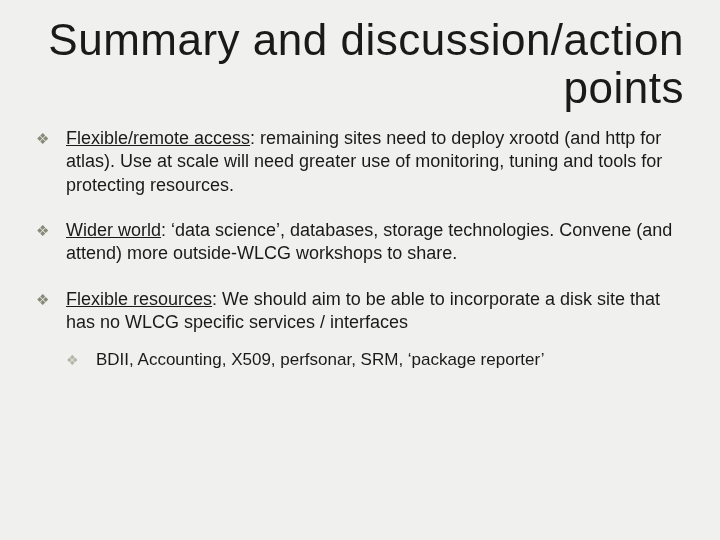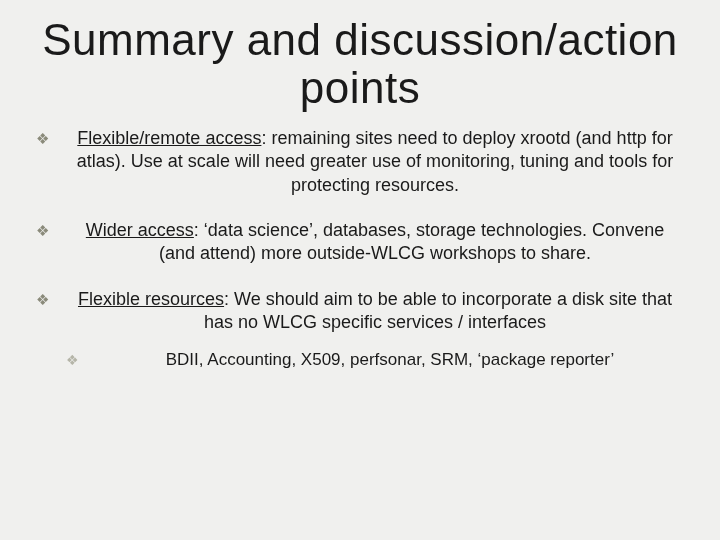--- a/index.html
+++ b/index.html
@@ -12,32 +12,31 @@
     color: #1a1a1a;
     overflow: hidden;
   }
   .slide {
     box-sizing: border-box;
     width: 720px;
     height: 540px;
     padding: 12px 36px 20px 36px;
   }
   .title {
-    text-align: center;
+    text-align: right;
     font-size: 44px;
     line-height: 1.1;
     font-weight: 400;
     margin: 4px 0 14px 0;
     letter-spacing: 0.5px;
   }
   ul.top {
     list-style: none;
     margin: 0;
     padding: 0;
-    text-align: center;
   }
   ul.top > li {
     position: relative;
     padding-left: 30px;
     margin-bottom: 22px;
     font-size: 18px;
     line-height: 1.3;
   }
   ul.top > li::before {
     content: "❖";
@@ -74,21 +73,21 @@
 <body>
 
 <div class="slide">
   <h1 class="title">Summary and discussion/action points</h1>
 
   <ul class="top">
     <li>
       <span class="lead">Flexible/remote access</span><span>: remaining sites need to deploy xrootd (and http for atlas). Use at scale will need greater use of monitoring, tuning and tools for protecting resources.</span>
     </li>
     <li>
-      <span class="lead">Wider access</span><span>:  ‘data science’, databases, storage technologies. Convene (and attend) more outside-WLCG workshops to share.</span>
+      <span class="lead">Wider world</span><span>:  ‘data science’, databases, storage technologies. Convene (and attend) more outside-WLCG workshops to share.</span>
     </li>
     <li>
       <span class="lead">Flexible resources</span><span>: We should aim to be able to incorporate a disk site that has no WLCG specific services / interfaces</span>
       <ul class="sub">
         <li>
           <span>BDII, Accounting, X509, perfsonar, SRM, ‘package reporter’</span>
         </li>
       </ul>
     </li>
   </ul>

